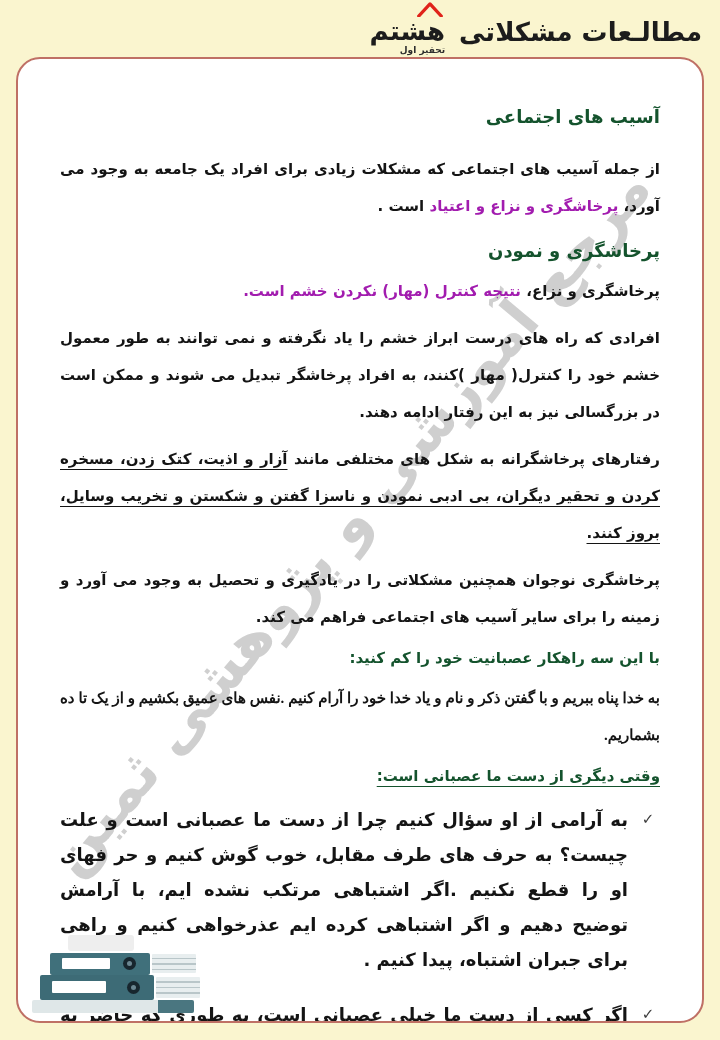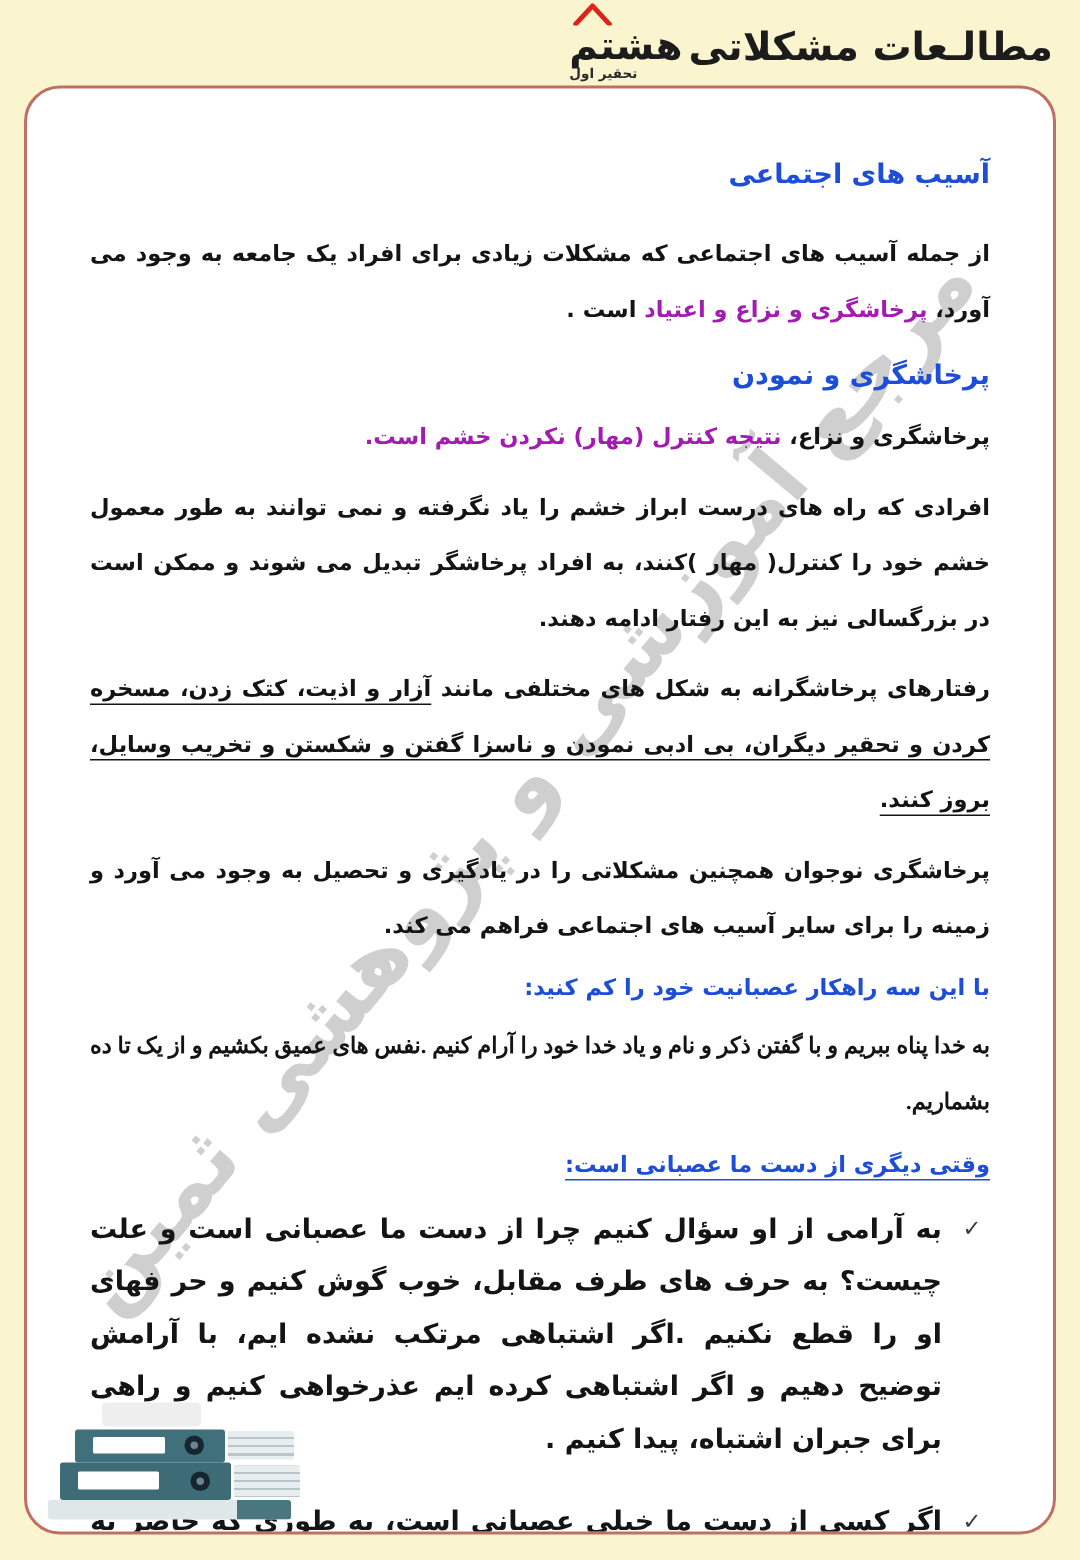--- a/index.html
+++ b/index.html
@@ -18,21 +18,21 @@
     top: 2px;
     right: 18px;
     display: flex;
     align-items: flex-start;
     direction: rtl;
     color: #1c1c1c;
     font-weight: bold;
     z-index: 5;
   }
   .logo-main { font-size: 26px; margin-top: 15px; letter-spacing: -1px; white-space: nowrap; }
-  .logo-col { display: flex; flex-direction: column; align-items: flex-end; margin-right: 4px; }
+  .logo-col { display: flex; flex-direction: column; align-items: flex-start; margin-right: 14px; }
   .logo-caret { height: 15px; width: 30px; display: block; }
   .logo-word { font-size: 26px; letter-spacing: -1px; line-height: 1.1; }
   .logo-sub { font-size: 9px; margin-top: -1px; color: #2b2b2b; white-space: nowrap; }
 
   
   .card {
     position: absolute;
     left: 16px; top: 57px;
     width: 688px; height: 966px;
     background: #ffffff;
@@ -61,21 +61,21 @@
 
   
   .content {
     position: relative;
     z-index: 2;
     padding: 44px 42px 0 42px;
     direction: rtl;
     color: #141414;
     font-weight: bold;
   }
-  .h-red { color: #1d4ed8; font-size: 18px; line-height: 28px; }
+  .h-red { color: #14532d; font-size: 18px; line-height: 28px; }
   .h1 { margin-bottom: 20px; }
   .h2 { margin-top: 12px; margin-bottom: 8px; }
   .h3 { font-size: 15px; line-height: 24px; }
   .h3a { margin-bottom: 10px; }
   .h3b { margin-bottom: 14px; text-decoration: underline; text-underline-offset: 5px; }
   p.body-p {
     font-size: 15px;
     line-height: 37px;
     text-align: justify;
     margin-bottom: 10px;

